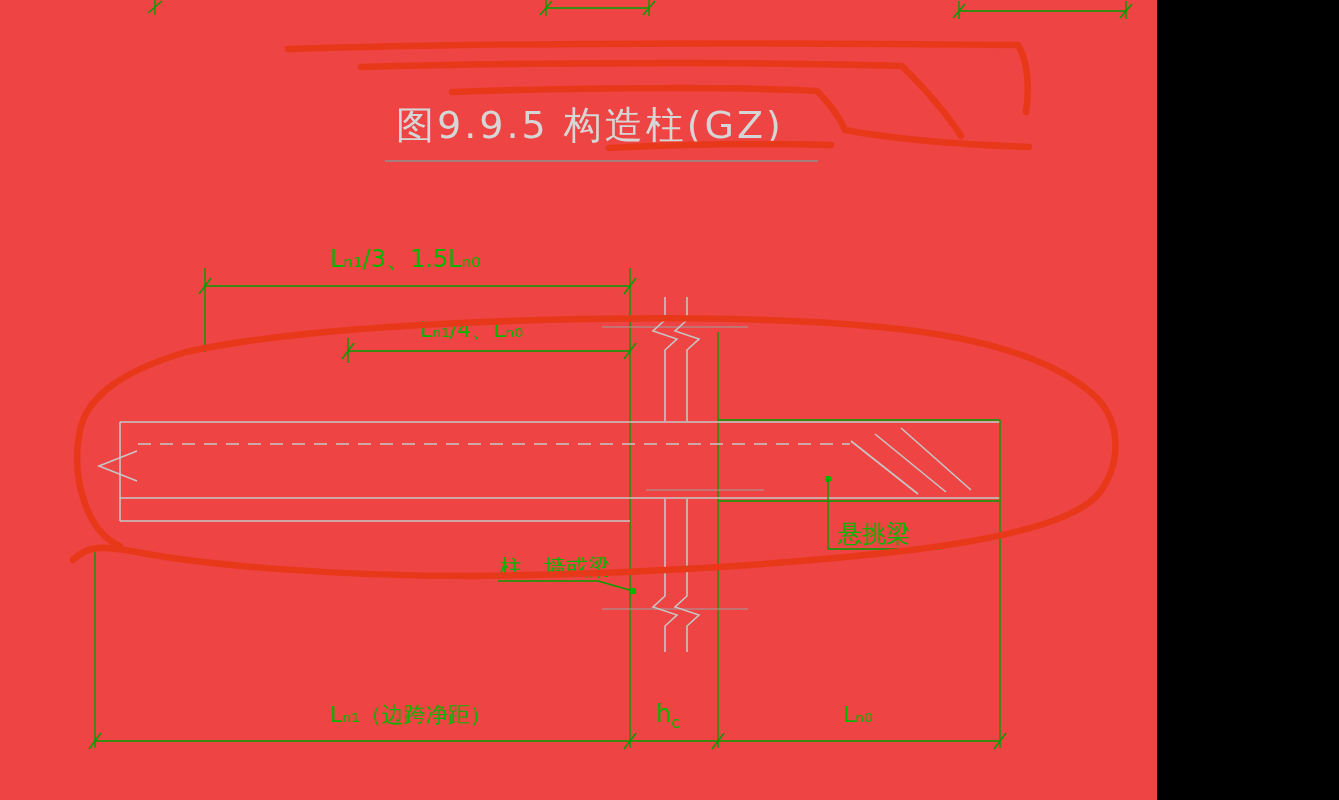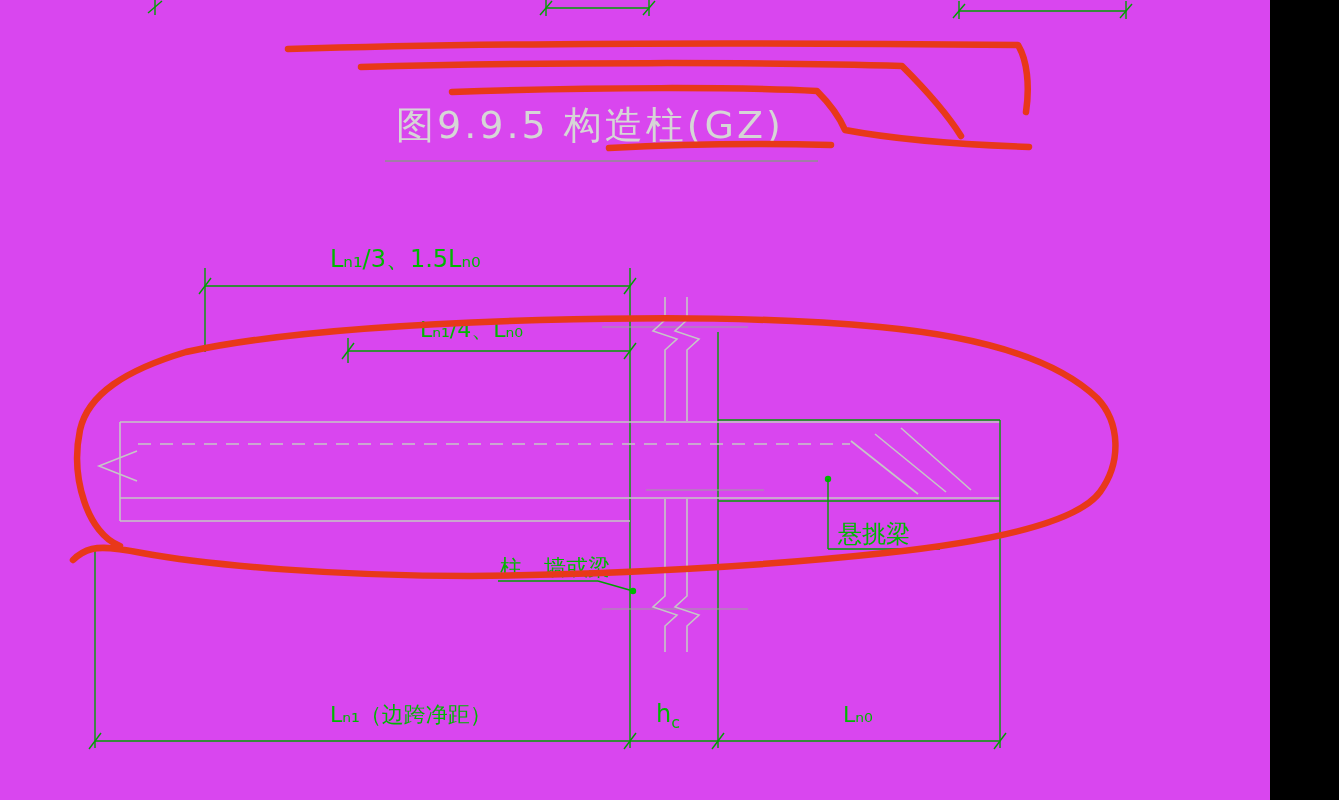--- a/index.html
+++ b/index.html
@@ -2,23 +2,23 @@
 <html><head>
 <meta charset="utf-8">
 <style>
   html, body {
     margin: 0;
     padding: 0;
     background: #000000;
   }
   .screen {
     position: relative;
-    width: 1270px;
+    width: 1157px;
     height: 800px;
-    background: #d946ef;
+    background: #ef4444;
     overflow: hidden;
     font-family: "DejaVu Sans", sans-serif;
   }
   svg { display: block; }
 
   .gline   { stroke: #00a000; stroke-width: 1.4; fill: none; }
   .gtext   { fill: #00b800; font-family: "DejaVu Sans", sans-serif; }
   .gray    { stroke: #c6c6c6; stroke-width: 1.6; fill: none; }
   .gray-thin { stroke: #9f9f9f; stroke-width: 1.1; fill: none; }
   .dashed  { stroke: #c6c6c6; stroke-width: 1.6; fill: none; stroke-dasharray: 13 9; }

